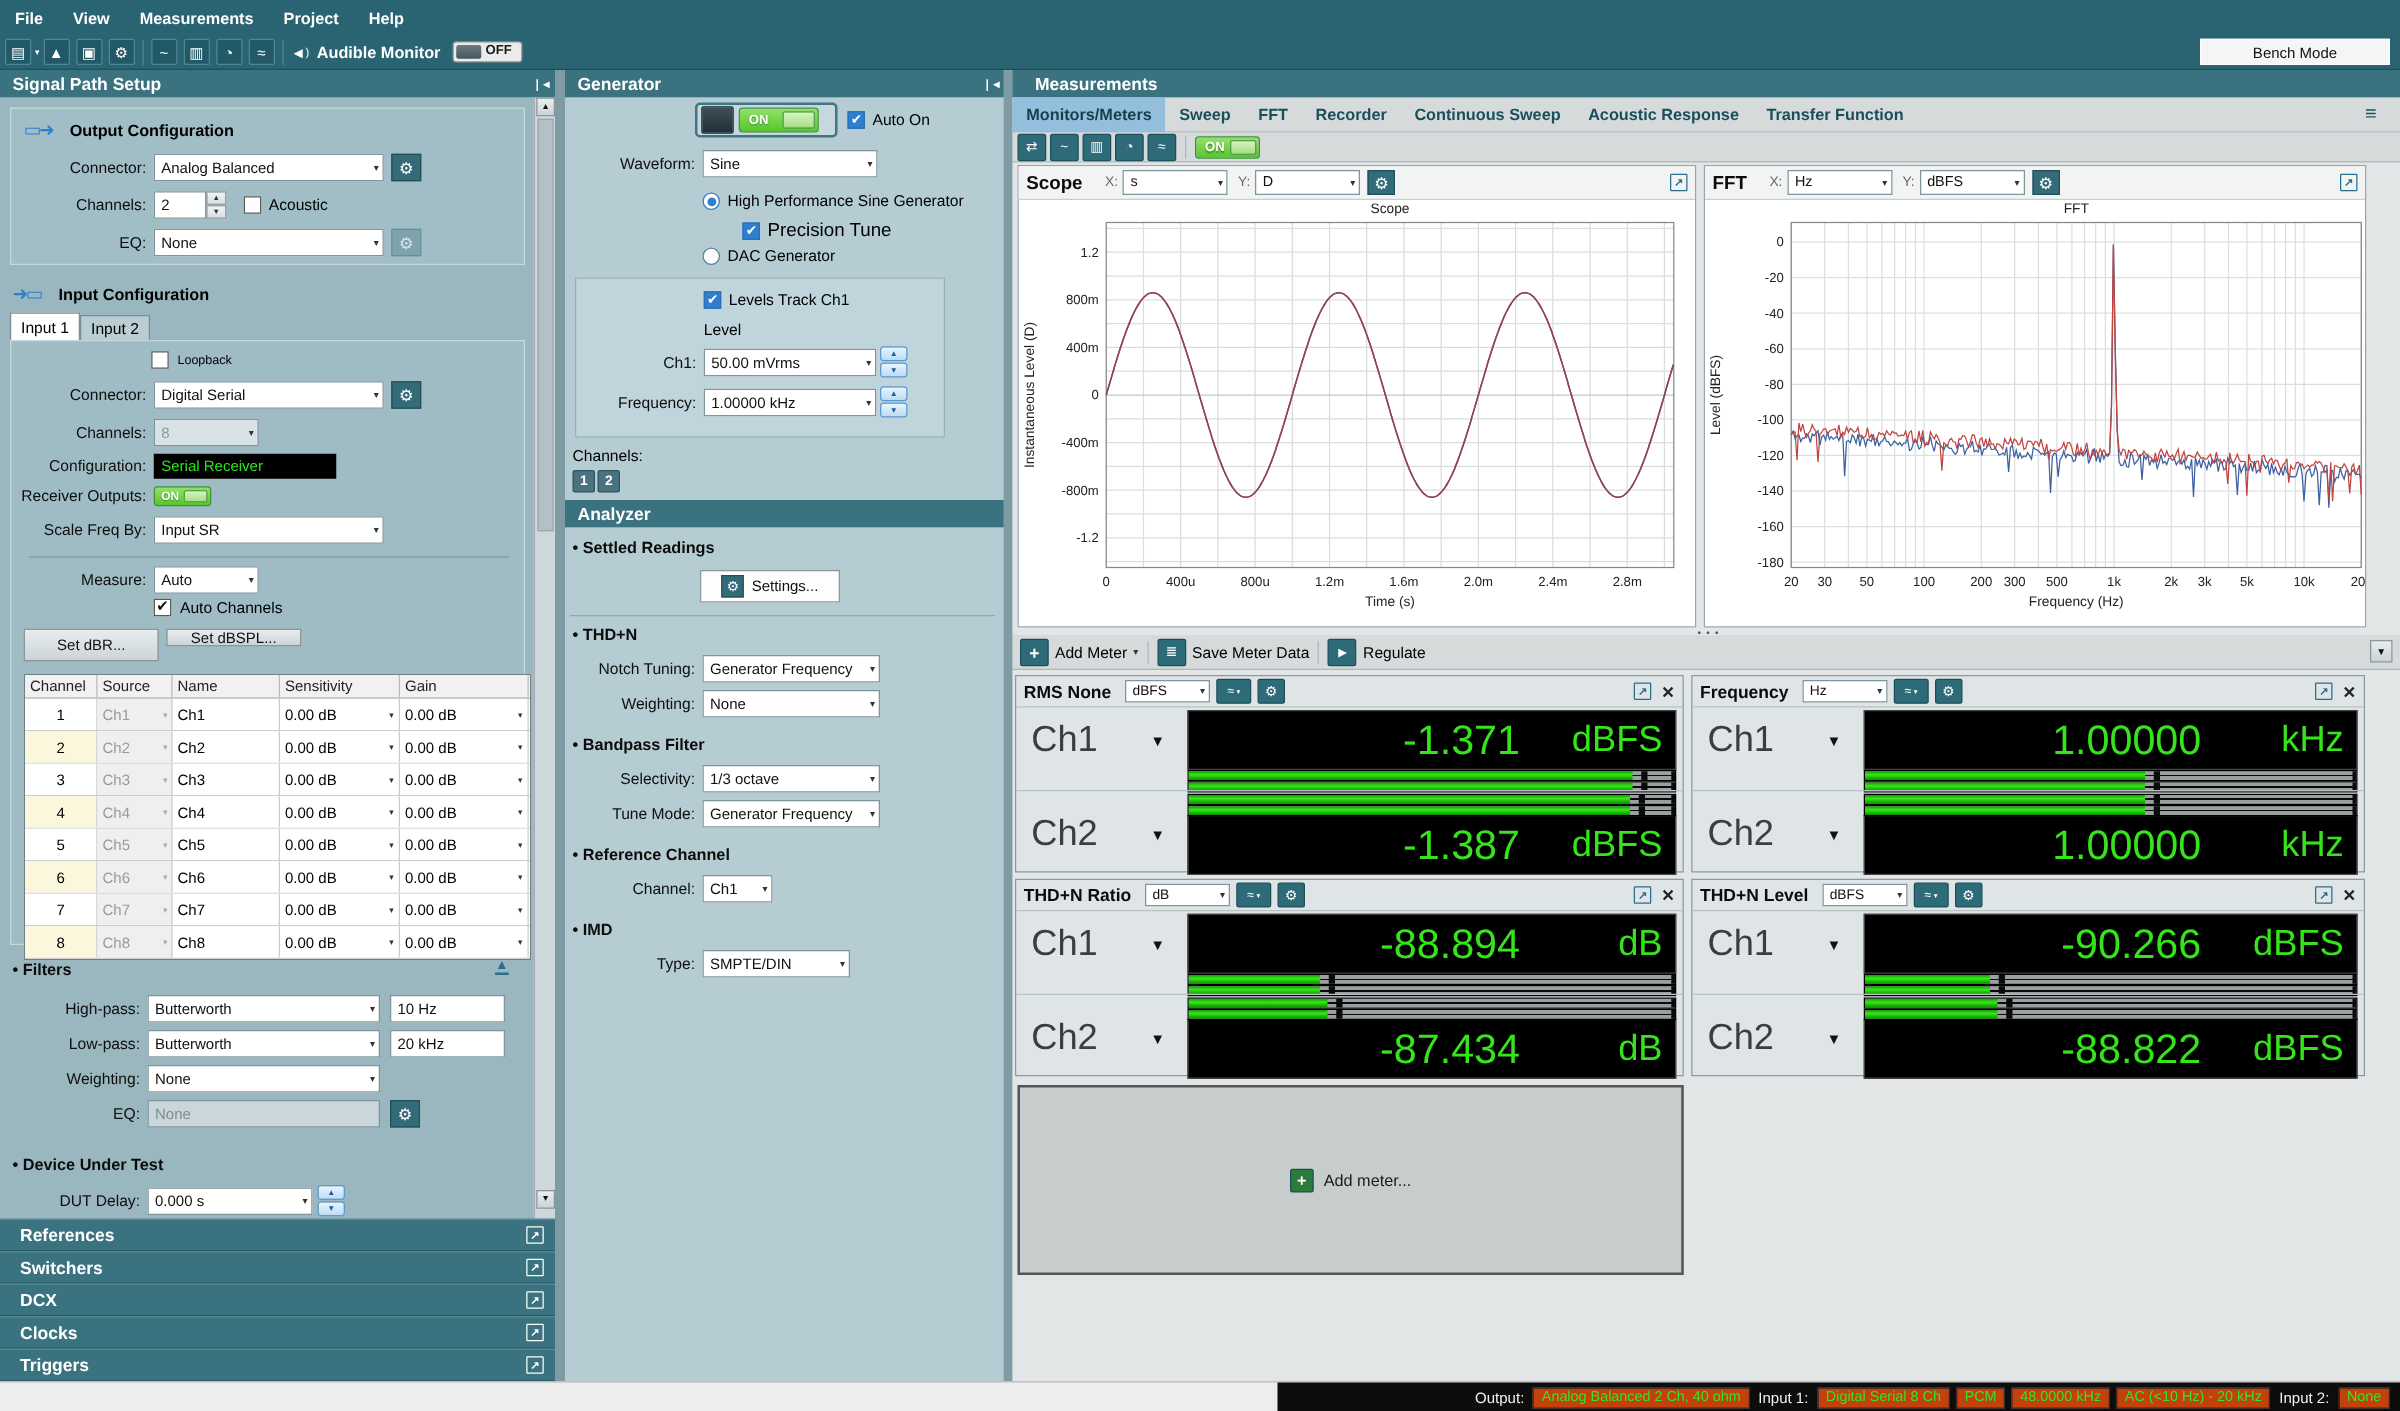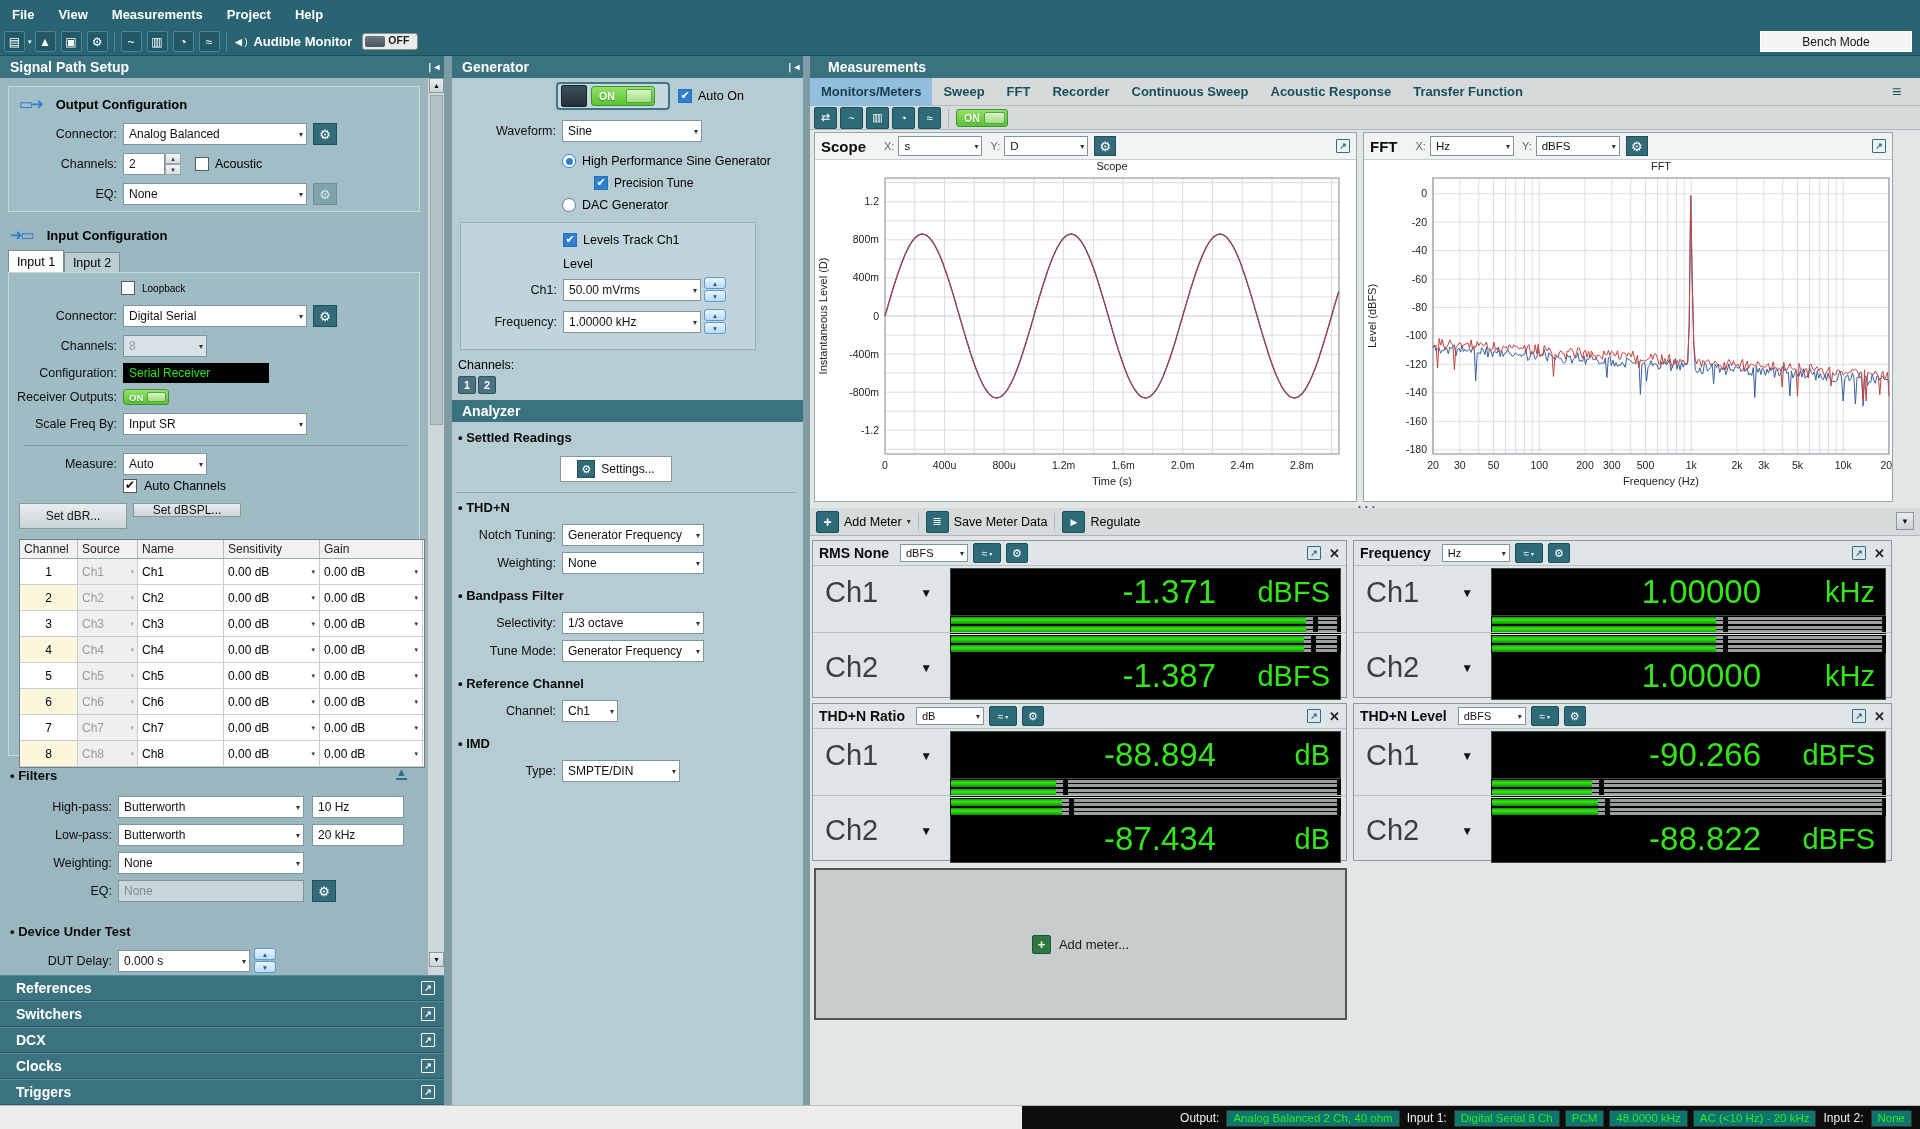--- a/index.html
+++ b/index.html
@@ -69,21 +69,21 @@
   .mval{color:#36e41c;font-size:33px;}
   .munit{color:#36e41c;font-size:29px;margin-left:28px;padding-right:10px;min-width:86px;text-align:right;}
   .bar{position:absolute;height:7px;border:1px solid #000;background:linear-gradient(180deg,#9aa0a0 0 40%,#0a0a0a 40% 60%,#9aa0a0 60%);}
   .bar .fill{position:absolute;left:0;top:0;bottom:0;background:linear-gradient(180deg,#0f9e06,#3ae61a 40%,#23cb09 60%,#0f8a03);}
   .bar .peak{position:absolute;top:0;bottom:0;width:5px;background:#0a0a0a;}
   .bar .endcap{position:absolute;right:0;top:0;bottom:0;width:3px;background:#0a0a0a;}
   svg text{font-family:"Liberation Sans",sans-serif;}
   #statusbar{left:0;top:1105px;width:1920px;height:24px;background:#ededed;border-top:1px solid #b8b8b8;}
   #statusblack{position:absolute;left:1022px;top:0;width:898px;height:24px;background:#0d0d0d;display:flex;align-items:center;justify-content:flex-end;gap:7px;padding-right:8px;box-sizing:border-box;}
   .sb-lab{color:#f2f2f2;font-size:12px;}
-  .sb-badge{background:#0f766e;border:1px solid #2e2e2e;color:#35e424;font-size:11.5px;padding:1.5px 6px;white-space:nowrap;}
+  .sb-badge{background:#c2410c;border:1px solid #2e2e2e;color:#35e424;font-size:11.5px;padding:1.5px 6px;white-space:nowrap;}
 </style>
 </head>
 <body>
 
 <div id="root">
 
   <div class="abs flex" id="menubar">
       <div class="menu-item">File</div>
       <div class="menu-item">View</div>
       <div class="menu-item">Measurements</div>
@@ -397,21 +397,21 @@
           <span>Sine</span>
           <span class="arr">▾</span>
         </div>
     </div>
     <div class="abs flex" style="left:110px;top:76px">
       <div class="radio sel"></div>
       <span style="font-size:12.5px;margin-left:6px">High Performance Sine Generator</span>
     </div>
     <div class="abs flex" style="left:142px;top:98px">
       <div class="cb blue"></div>
-      <span style="font-size:12px;margin-left:6px">Precision Tune</span>
+      <span style="font-size:15px;margin-left:6px">Precision Tune</span>
     </div>
     <div class="abs flex" style="left:110px;top:120px">
       <div class="radio"></div>
       <span style="font-size:12.5px;margin-left:6px">DAC Generator</span>
     </div>
     <div class="abs" style="left:8px;top:144px;width:296px;height:128px;background:#c0d5db;border:1px solid #98b0b8">
       <div class="abs flex" style="left:102px;top:10px">
         <div class="cb blue"></div>
         <span style="font-size:12.5px;margin-left:6px">Levels Track Ch1</span>
       </div>

